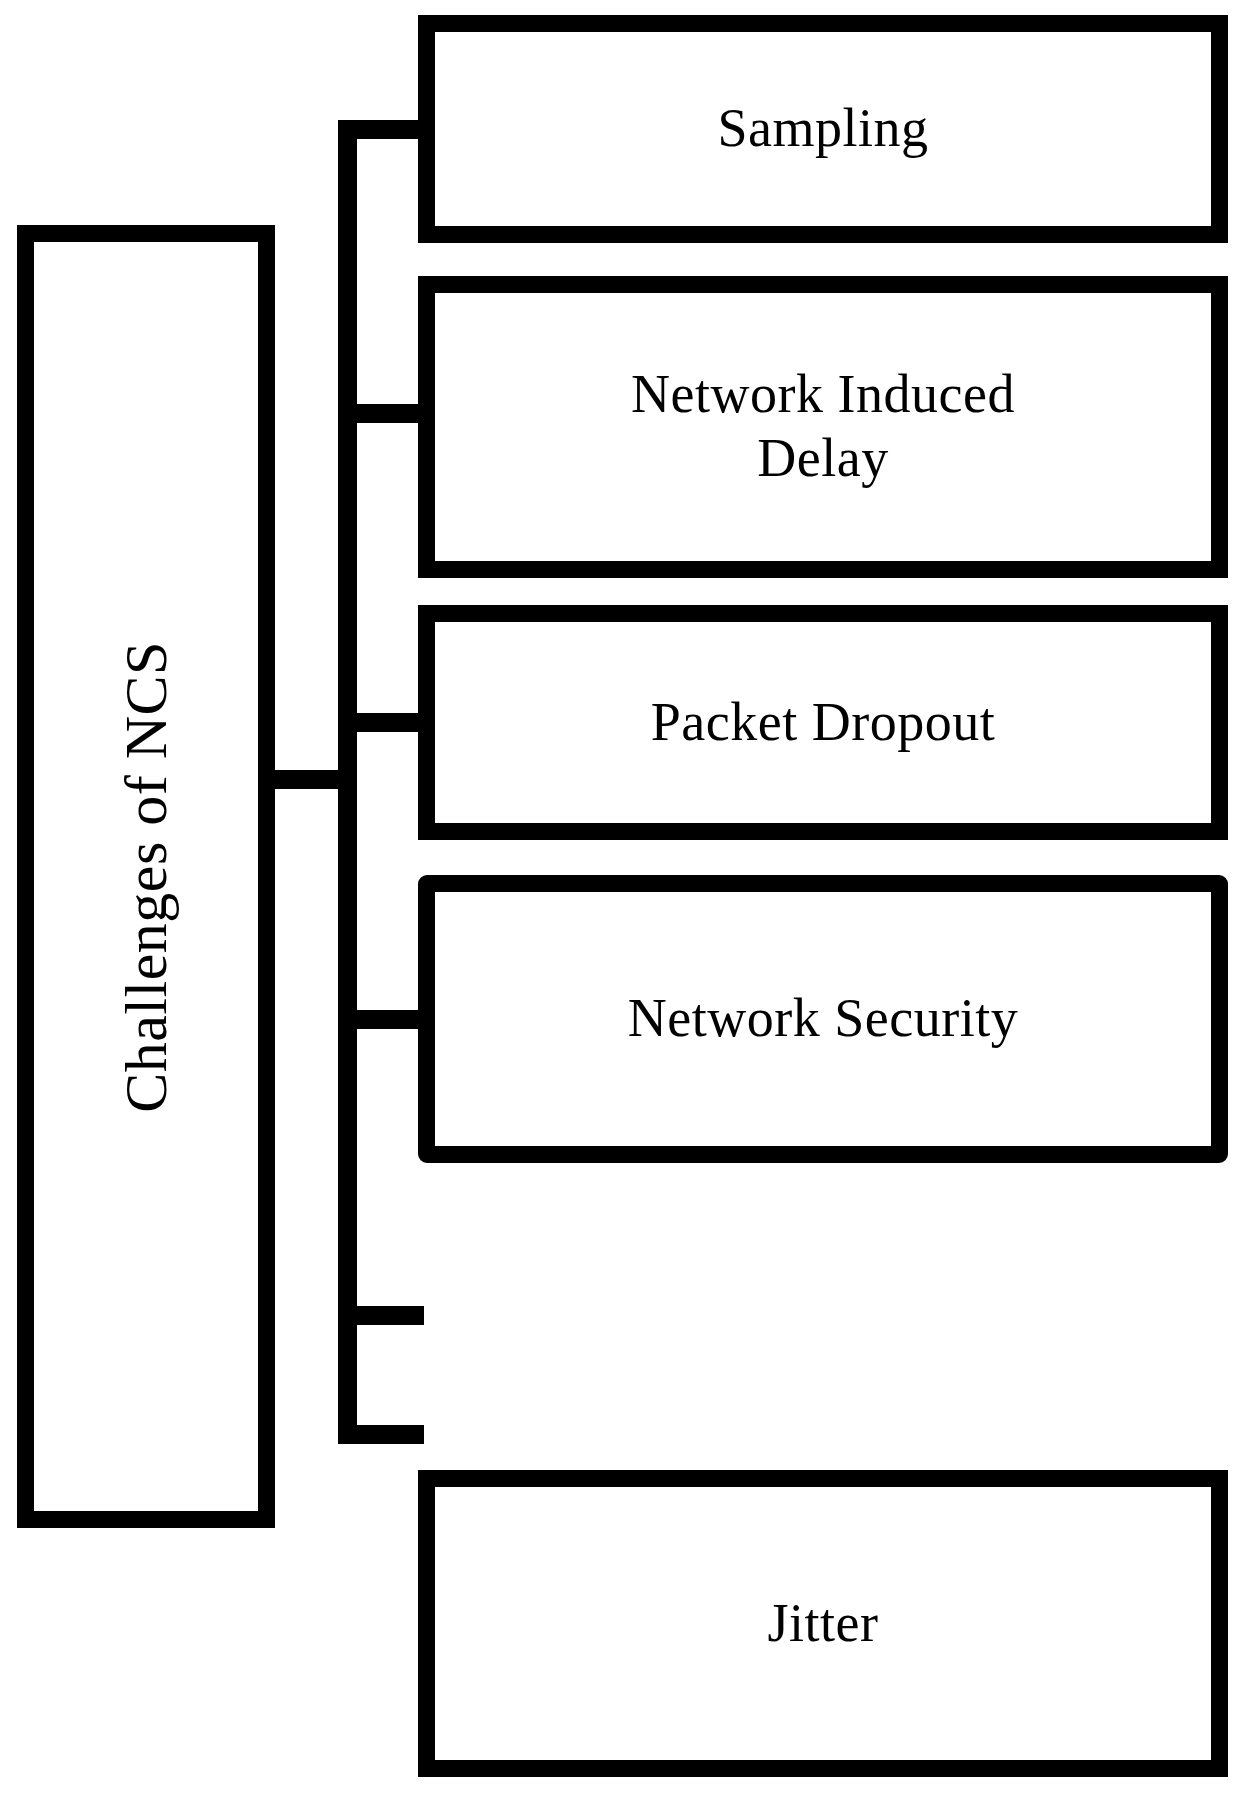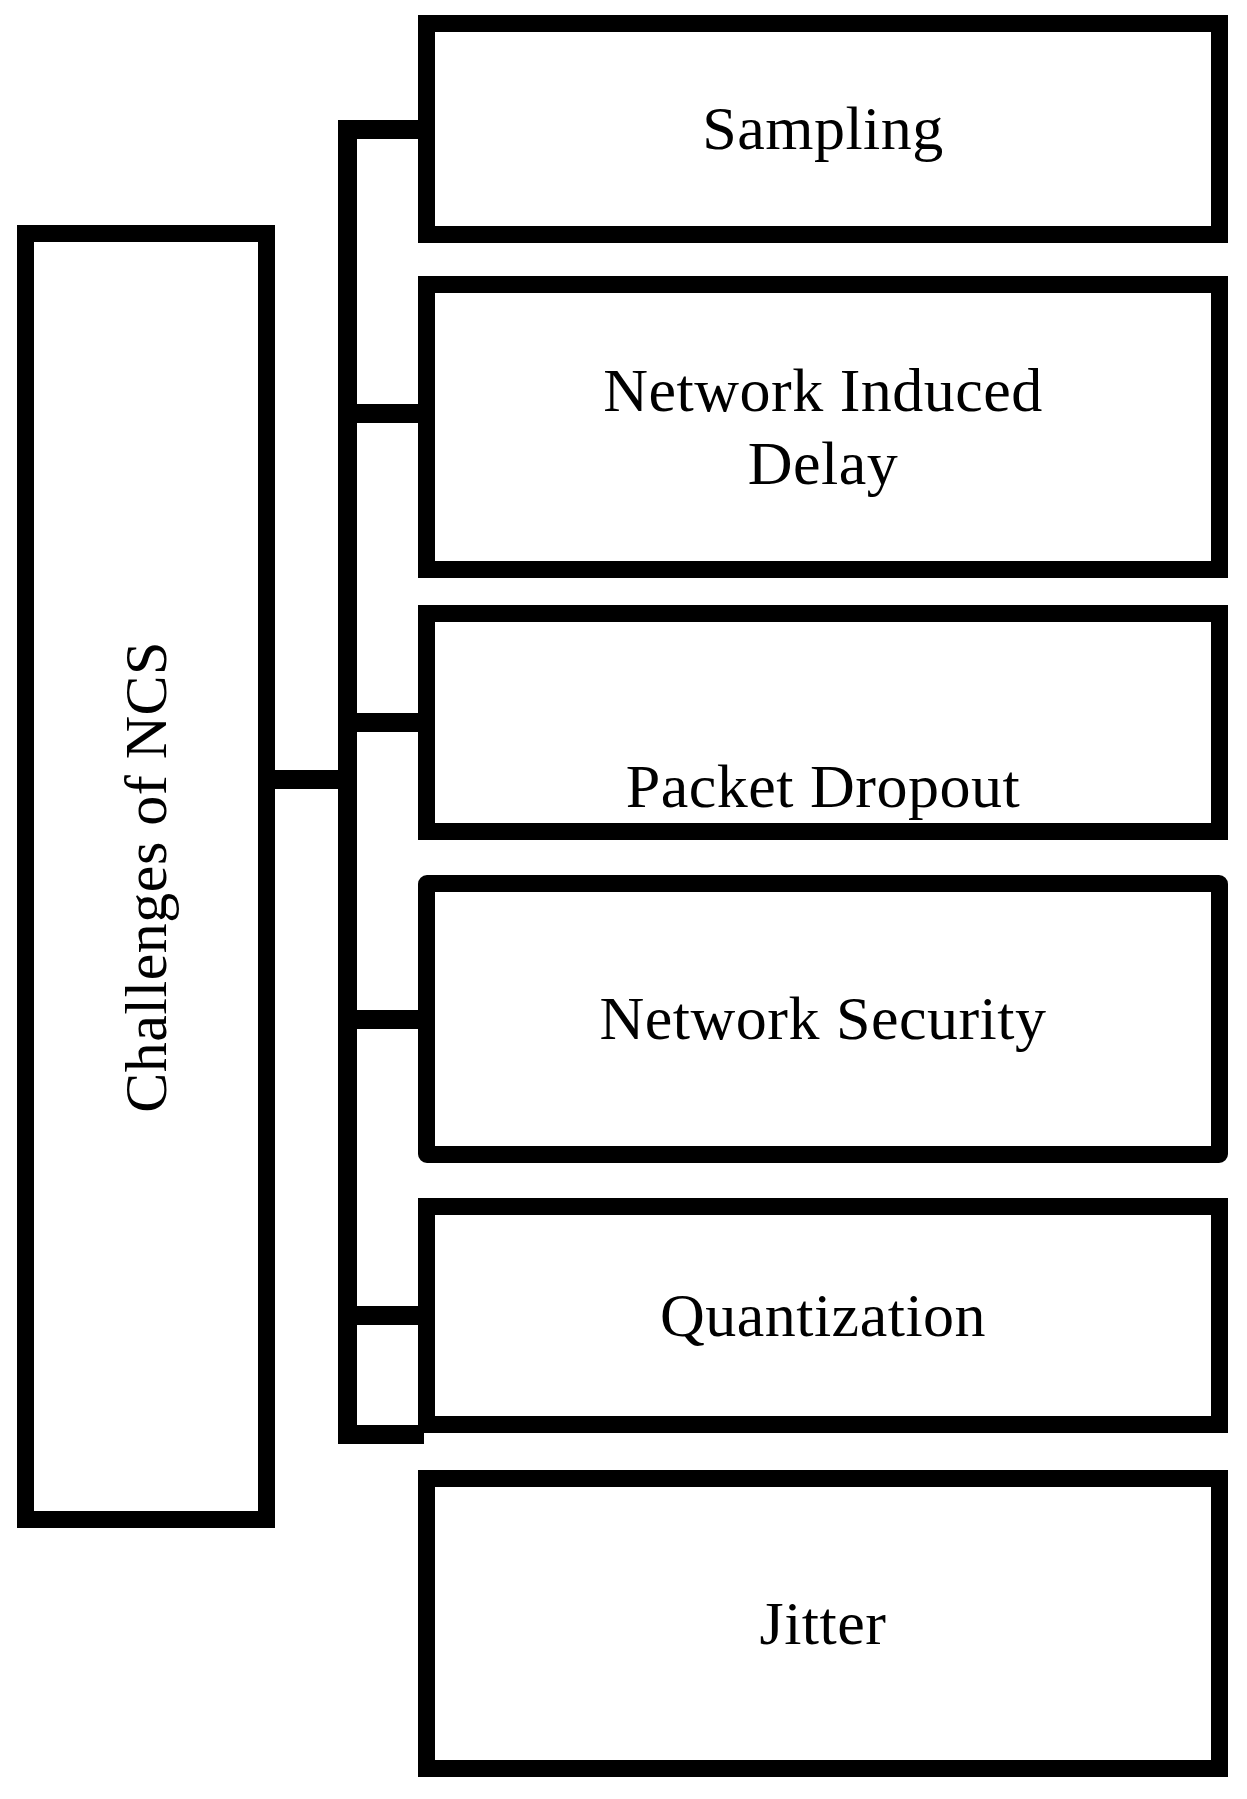--- a/index.html
+++ b/index.html
@@ -24,21 +24,21 @@
     border: 17px solid #000000;
     display: flex;
     align-items: center;
     justify-content: center;
     text-align: center;
   }
   .node-label {
     color: #000000;
     font-family: "Liberation Serif", "DejaVu Serif", serif;
     font-weight: 400;
-    font-size: 62px;
+    font-size: 54px;
     line-height: 1.18;
     letter-spacing: 0.5px;
     white-space: pre-line;
     padding: 0 10px;
   }
 
   
   #root-node {
     left: 17px;
     top: 225px;
@@ -49,21 +49,21 @@
     writing-mode: vertical-rl;
     transform: rotate(180deg);
     font-size: 60px;
     white-space: nowrap;
   }
 
   
   .child-node { left: 418px; width: 810px; }
   #child-0 { top: 15px;   height: 228px; }
   #child-1 { top: 276px;  height: 302px; }
-  #child-2 { top: 605px;  height: 235px; align-items: flex-end; }
+  #child-2 { top: 605px;  height: 235px; }
   #child-3 { top: 875px;  height: 288px; border-radius: 9px; }
   #child-4 { top: 1198px; height: 235px; }
   #child-5 { top: 1470px; height: 307px; }
 
   
   .conn {
     position: absolute;
     background: #000000;
   }
   
@@ -114,20 +114,17 @@
   <div class="node-box child-node" id="child-1">
     <span class="node-label">Network Induced
 Delay</span>
   </div>
   <div class="node-box child-node" id="child-2">
     <span class="node-label">Packet Dropout</span>
   </div>
   <div class="node-box child-node" id="child-3">
     <span class="node-label">Network Security</span>
   </div>
-  <div class="node-box child-node" id="child-4">
-    <span class="node-label">Quantization</span>
-  </div>
   <div class="node-box child-node" id="child-5">
     <span class="node-label">Jitter</span>
   </div>
 
 </div>
 
 </body></html>

